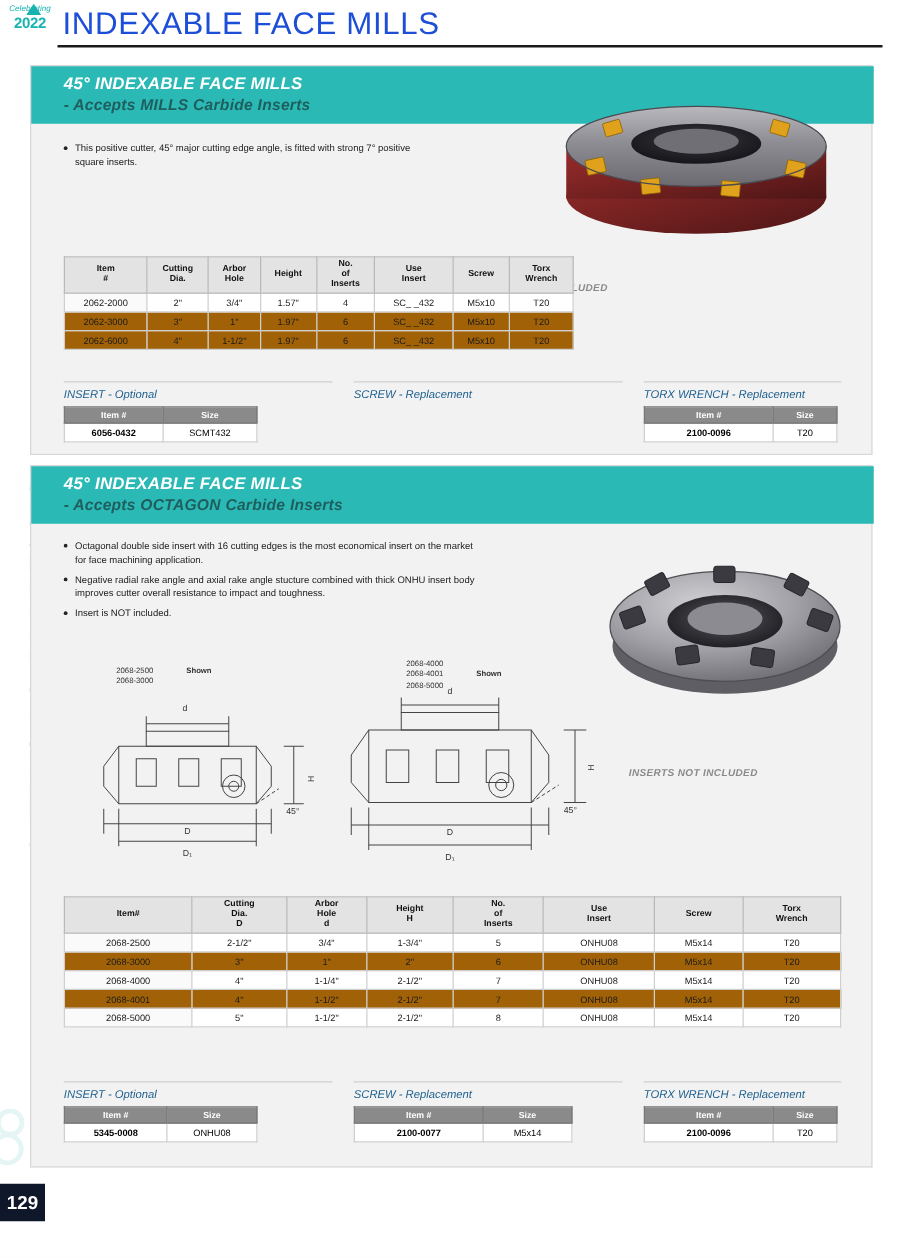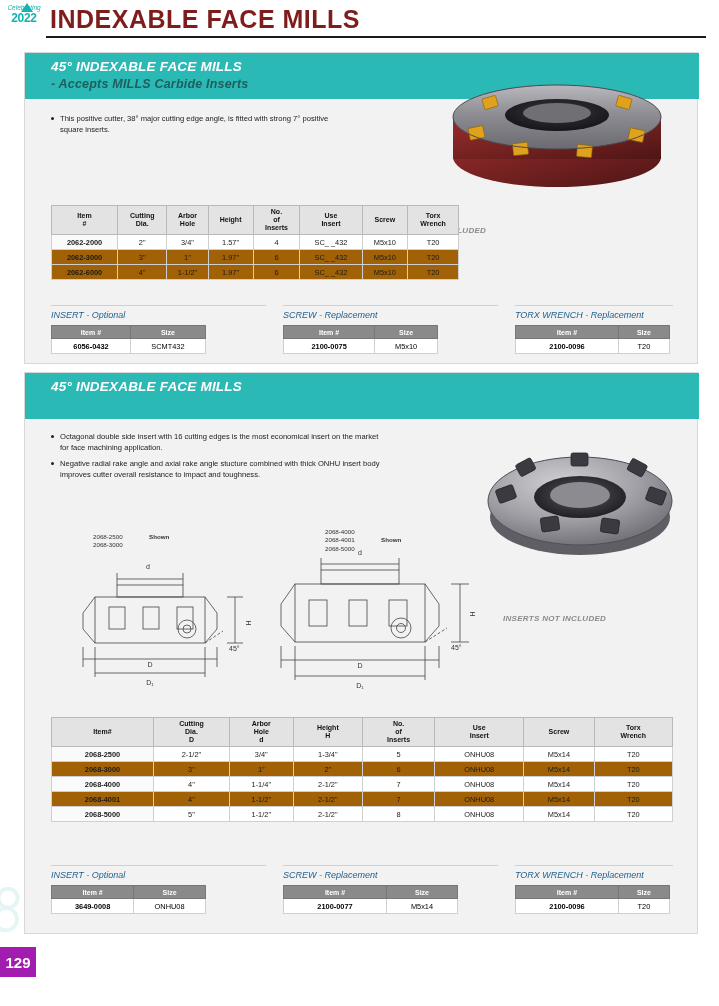--- a/index.html
+++ b/index.html
@@ -11,22 +11,22 @@
   }
   .page { position: relative; width: 719px; height: 1006px; background: #fff; }
 
   
   .header {
     position: absolute; top: 0; left: 0; width: 663px; height: 42px;
     background: #ffffff;
   }
   .header-title {
     position: absolute; left: 50px; top: 5px;
-    font-size: 25px; font-weight: bold; letter-spacing: 0.5px;
-    color: #7f1d1d;
+    font-size: 25px; font-weight: normal; letter-spacing: 0.5px;
+    color: #1d4ed8;
   }
   .header-rule {
     position: absolute; left: 46px; top: 36px; width: 660px; height: 2px;
     background: #1a1a1a;
   }
   .celebrate-badge {
     position: absolute; left: 4px; top: 2px; width: 40px; height: 36px;
     color: #16b3b0; font-size: 7px; line-height: 1.05; text-align: center;
   }
   .celebrate-badge .c1 { display:block; font-style: italic; font-size: 6.5px; margin-top:3px; }
@@ -43,21 +43,21 @@
     background: #ffffff;
   }
   .side-text {
     position: absolute; left: -168px; top: 430px; width: 400px;
     transform: rotate(-90deg); transform-origin: center;
     text-align: left;
     font-size: 21px; letter-spacing: 0.5px; color: #7ececc; font-weight: 300;
   }
   .page-num-box {
     position: absolute; left: 0; top: 905px; width: 36px; height: 30px;
-    background: #a21caf; color: #fff; font-size: 15px; font-weight: bold;
+    background: #0f172a; color: #fff; font-size: 15px; font-weight: bold;
     display: flex; align-items: center; justify-content: center;
   }
   .gear-deco {
     position: absolute; left: 0px; top: 845px; width: 34px; height: 50px;
     opacity: 0.25;
   }
 
   
   .panel {
     position: absolute; left: 24px; width: 674px; background: #f2f2f2;
@@ -99,21 +99,21 @@
     position: absolute; border-collapse: collapse; font-size: 7.4px; color: #1a1a1a;
     background: #fff;
   }
   table.spec th {
     background: #e3e3e3; font-size: 7px; font-weight: bold; color: #111;
     border: 1px solid #b9b9b9; padding: 2px 3px; line-height: 1.15; text-align: center;
   }
   table.spec td {
     border: 1px solid #cfcfcf; padding: 2.5px 3px; text-align: center; background: #fff;
   }
-  table.spec td.first { font-weight: bold; background: #fafafa; }
+  table.spec td.first { font-weight: normal; background: #fafafa; }
   table.spec tr.alt td { background: #a16207; }
 
   
   .subtitle {
     position: absolute; font-size: 9px; font-weight: normal; font-style: italic;
     color: #1d5f8f;
   }
   table.sub {
     position: absolute; border-collapse: collapse; font-size: 7.4px; width: 160px;
   }
@@ -162,21 +162,21 @@
     </svg>
     <div class="page-num-box">129</div>
   </div>
 
   <div class="panel" id="panel-1">
     <div class="band"></div>
     <div class="band-title">45° INDEXABLE FACE MILLS</div>
     <div class="band-sub">- Accepts MILLS Carbide Inserts</div>
 
     <ul class="bullets" style="left:26px; top:60px; width:280px;">
-      <li>This positive cutter, 38° major cutting edge angle, is fitted with strong 7° positive square inserts.</li>
+      <li>This positive cutter, 45° major cutting edge angle, is fitted with strong 7° positive square inserts.</li>
     </ul>
 
     <svg class="photo" style="left:392px; top:12px; width:280px; height:130px;" viewBox="0 0 280 130">
       <defs>
         <linearGradient id="g1" x1="0" y1="0" x2="0" y2="1">
           <stop offset="0%" stop-color="#b8b8bd"></stop>
             <stop offset="45%" stop-color="#8d8d93"></stop>
             <stop offset="100%" stop-color="#6a6a70"></stop>
         </linearGradient>
         <linearGradient id="g2" x1="0" y1="0" x2="1" y2="1">
@@ -271,57 +271,45 @@
             <th>Size</th>
           </tr>
         </thead>
         <tbody>
           <tr>
             <td class="b">6056-0432</td>
             <td>SCMT432</td>
           </tr>
         </tbody>
       </table>
-    <table class="sub" id="sub-1-1" style="left:258px; top:272px; width:155px;">
-        <thead>
-          <tr>
-            <th>Item #</th>
-            <th>Size</th>
-          </tr>
-        </thead>
-        <tbody>
-          <tr>
-            <td class="b">2100-0075</td>
-            <td>M5x10</td>
-          </tr>
-        </tbody>
-      </table>
     <table class="sub" id="sub-1-2" style="left:490px; top:272px; width:155px;">
         <thead>
           <tr>
             <th>Item #</th>
             <th>Size</th>
           </tr>
         </thead>
         <tbody>
           <tr>
             <td class="b">2100-0096</td>
             <td>T20</td>
           </tr>
         </tbody>
       </table>
   </div>
 
   <div class="panel" id="panel-2">
     <div class="band teal2"></div>
     <div class="band-title">45° INDEXABLE FACE MILLS</div>
+    <div class="band-sub">- Accepts OCTAGON Carbide Inserts</div>
 
     <ul class="bullets" style="left:26px; top:58px; width:330px;">
       <li>Octagonal double side insert with 16 cutting edges is the most economical insert on the market for face machining application.</li>
       <li>Negative radial rake angle and axial rake angle stucture combined with thick ONHU insert body improves cutter overall resistance to impact and toughness.</li>
+      <li>Insert is NOT included.</li>
     </ul>
 
     <svg class="photo" style="left:450px; top:36px; width:210px; height:170px;" viewBox="0 0 210 170">
       <defs>
         <radialGradient id="og" cx="40%" cy="30%" r="75%">
           <stop offset="0%" stop-color="#d0d0d4"></stop>
             <stop offset="55%" stop-color="#a0a0a6"></stop>
             <stop offset="100%" stop-color="#6d6d73"></stop>
         </radialGradient>
         <radialGradient id="ob" cx="50%" cy="45%" r="60%">
@@ -500,21 +488,21 @@
 
     <table class="sub" id="sub-2-0" style="left:26px; top:512px; width:155px;">
         <thead>
           <tr>
             <th>Item #</th>
             <th>Size</th>
           </tr>
         </thead>
         <tbody>
           <tr>
-            <td class="b">3649-0008</td>
+            <td class="b">5345-0008</td>
             <td>ONHU08</td>
           </tr>
         </tbody>
       </table>
     <table class="sub" id="sub-2-1" style="left:258px; top:512px; width:175px;">
         <thead>
           <tr>
             <th>Item #</th>
             <th>Size</th>
           </tr>

